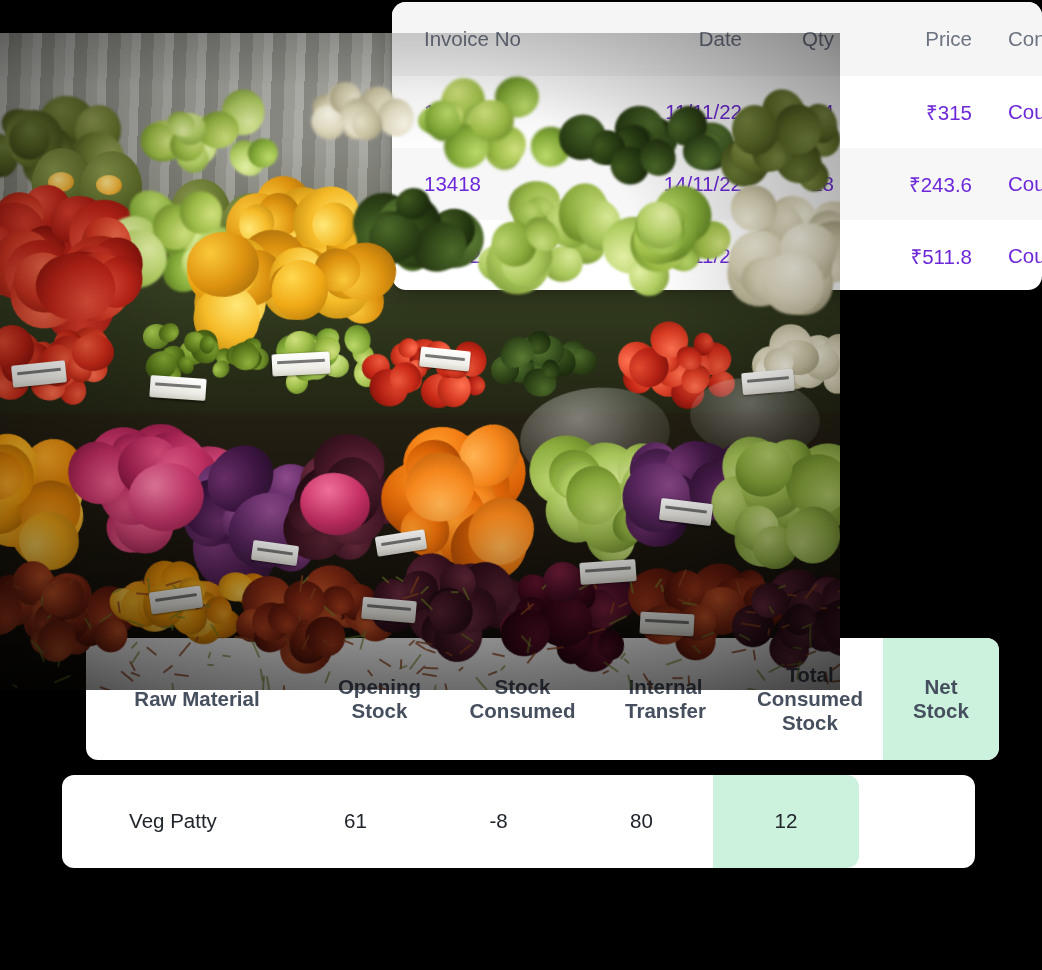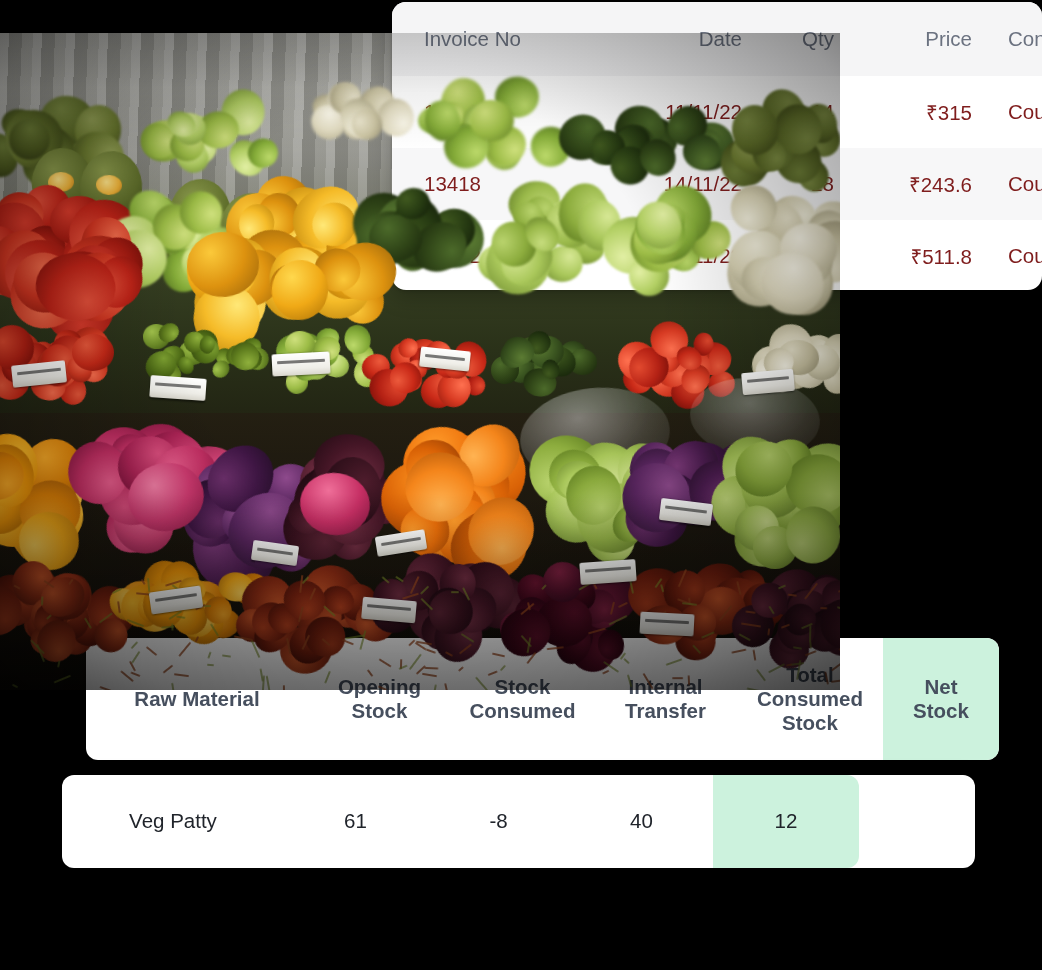--- a/index.html
+++ b/index.html
@@ -99,21 +99,21 @@
     vertical-align: middle;
     white-space: nowrap;
   }
   table.invoice thead th {
     background: #f5f5f6;
     color: #6b7280;
     font-weight: 500;
     height: 74px;
   }
   table.invoice tbody td {
-    color: #7f1d1d;
+    color: #6d28d9;
     font-weight: 400;
   }
   table.invoice tbody tr.alt td {
     background: #f7f7f8;
   }
   .col-inv    { width: 182px; text-align: left;  padding-left: 32px !important; }
   .col-date   { width: 136px; text-align: right; }
   .col-qty    { width: 92px;  text-align: right; padding-right: 22px !important; }
   .col-price  { width: 116px; text-align: right; }
   .col-cons   { width: 160px; text-align: left;  padding-left: 36px !important; }
@@ -1029,18 +1029,18 @@
       <div class="stock-cell">Total<br>Consumed<br>Stock</div>
       <div class="stock-cell highlight">Net<br>Stock</div>
     </div>
   </div>
 
   <div class="card stock-row-card">
     <div class="stock-grid">
       <div class="stock-cell first">Veg Patty</div>
       <div class="stock-cell">61</div>
       <div class="stock-cell">-8</div>
-      <div class="stock-cell">40</div>
+      <div class="stock-cell">80</div>
       <div class="stock-cell highlight">12</div>
     </div>
   </div>
 
 </div>
 
 </body></html>

